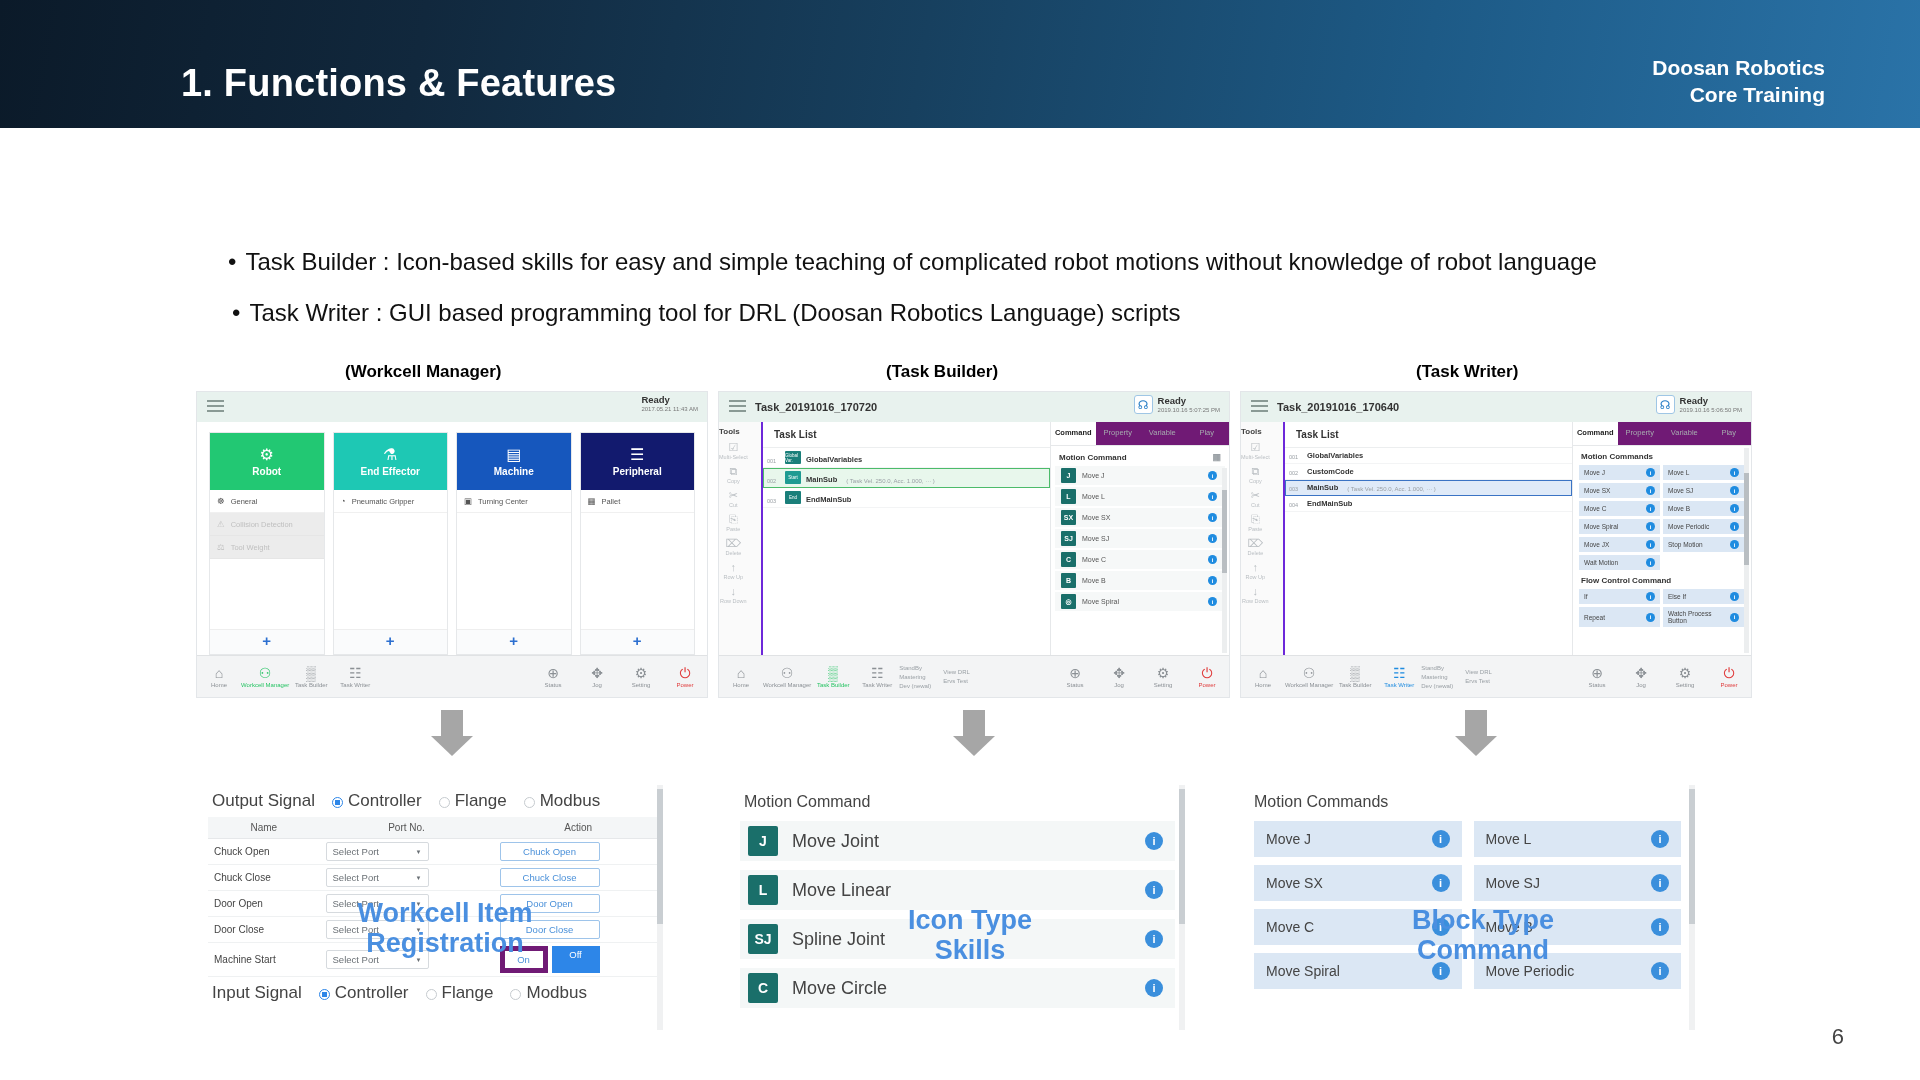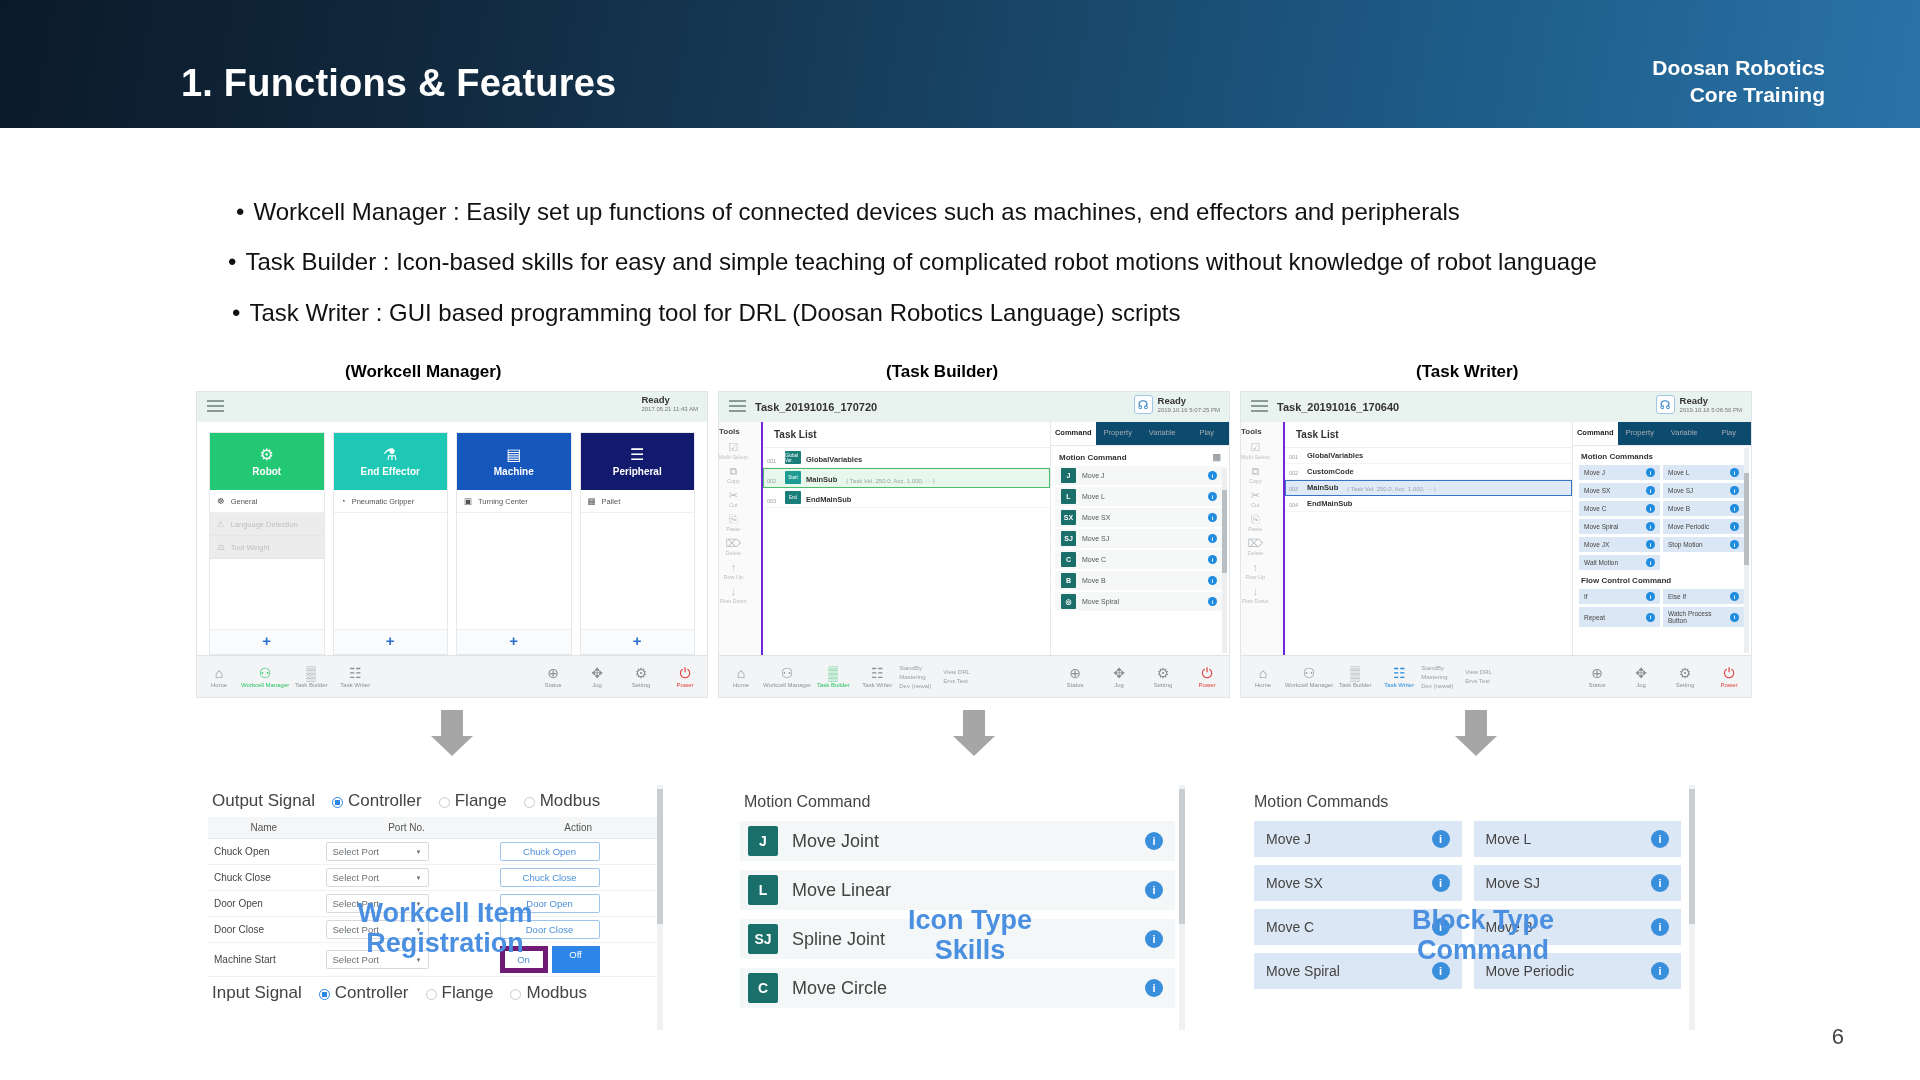--- a/index.html
+++ b/index.html
@@ -107,21 +107,21 @@
   .tl-num { font-size: 5.5px; color: #9aa0a5; width: 13px; }
   .tl-chip { width: 16px; height: 13px; background: #1a7f7a; color: #fff; font-size: 4.5px; display: flex; align-items: center; justify-content: center; border-radius: 1px; }
   .tl-chip.st { background: #1e9b92; }
   .tl-name { font-size: 7.5px; font-weight: bold; color: #333; }
   .tl-meta { font-size: 6px; color: #9aa0a5; margin-left: 4px; }
   .tl-row.sel-green { background: #e8f7ec; outline: 1.5px solid #4cbb6a; outline-offset: -1px; }
   .tl-row.sel-blue { background: #dfeaf8; outline: 1.5px solid #3a73c4; outline-offset: -1px; }
 
   .cmd-col { width: 178px; display: flex; flex-direction: column; }
   .cmd-tabs { display: flex; border-bottom: 1px solid #e6e8ea; }
-  .cmd-tab { flex: 1; text-align: center; font-size: 7.5px; color: #a6abaf; padding: 6px 0; background: #0c4a6e; }
+  .cmd-tab { flex: 1; text-align: center; font-size: 7.5px; color: #a6abaf; padding: 6px 0; background: #701a75; }
   .cmd-tab.on { color: #222; font-weight: bold; background: #fff; border-bottom: 2px solid #fff; }
   .cmd-sec { font-size: 8px; font-weight: bold; color: #333; padding: 6px 8px 4px; display: flex; justify-content: space-between; align-items: center; }
   .grid-ico { color: #9aa0a5; font-size: 9px; }
   .cmd-rows { flex: 1; overflow: hidden; position: relative; }
   .cmd-row { display: flex; align-items: center; gap: 6px; padding: 2px 8px 2px 6px; background: #f6f8f8; margin: 0 4px 2px; }
   .mv-ico { width: 15px; height: 15px; background: #1a6f6a; color: #fff; display: flex; align-items: center; justify-content: center; font-size: 7px; font-weight: bold; border-radius: 1px; }
   .cmd-lbl { flex: 1; font-size: 7px; color: #555; }
   .info-dot { width: 9px; height: 9px; border-radius: 50%; background: #1f8ce0; color: #fff; font-size: 6px; display: flex; align-items: center; justify-content: center; font-weight: bold; }
   .cmd-scroll { position: absolute; right: 2px; top: 2px; width: 5px; bottom: 2px; background: #eceeef; }
   .cmd-scroll i { position: absolute; left: 0; top: 12%; width: 5px; height: 45%; background: #b9bec2; display: block; }
@@ -186,23 +186,20 @@
 <div id="slide">
 
   <div class="header-band">
     <div class="header-title">1. Functions &amp; Features</div>
     <div class="header-brand">
       <div>Doosan Robotics</div>
       <div>Core Training</div>
     </div>
   </div>
 
-  <div class="bullet b1">
-    <span class="dot">•</span><span>Workcell Manager : Easily set up functions of connected devices such as machines, end effectors and peripherals</span>
-  </div>
   <div class="bullet b2">
     <span class="dot">•</span><span>Task Builder : Icon-based skills for easy and simple teaching of complicated robot motions without knowledge of robot language</span>
   </div>
   <div class="bullet b3">
     <span class="dot">•</span><span>Task Writer : GUI based programming  tool for DRL (Doosan Robotics Language) scripts</span>
   </div>
 
   <div class="cap cap1">(Workcell Manager)</div>
   <div class="cap cap2">(Task Builder)</div>
   <div class="cap cap3">(Task Writer)</div>
@@ -226,21 +223,21 @@
           <div class="wcm-head" style="background: rgb(34, 200, 115);">
             <div class="ic">⚙</div>
             <div class="nm">Robot</div>
           </div>
           <div class="wcm-item">
             <span class="gi">☸</span>
             <span>General</span>
           </div>
           <div class="wcm-item dim">
             <span class="gi">⚠</span>
-            <span>Language Detection</span>
+            <span>Collision Detection</span>
           </div>
           <div class="wcm-item dim">
             <span class="gi">⚖</span>
             <span>Tool Weight</span>
           </div>
           <div class="wcm-spacer"></div>
           <div class="wcm-plus">+</div>
         </div>
         <div class="wcm-col">
           <div class="wcm-head" style="background: rgb(30, 200, 180);">

